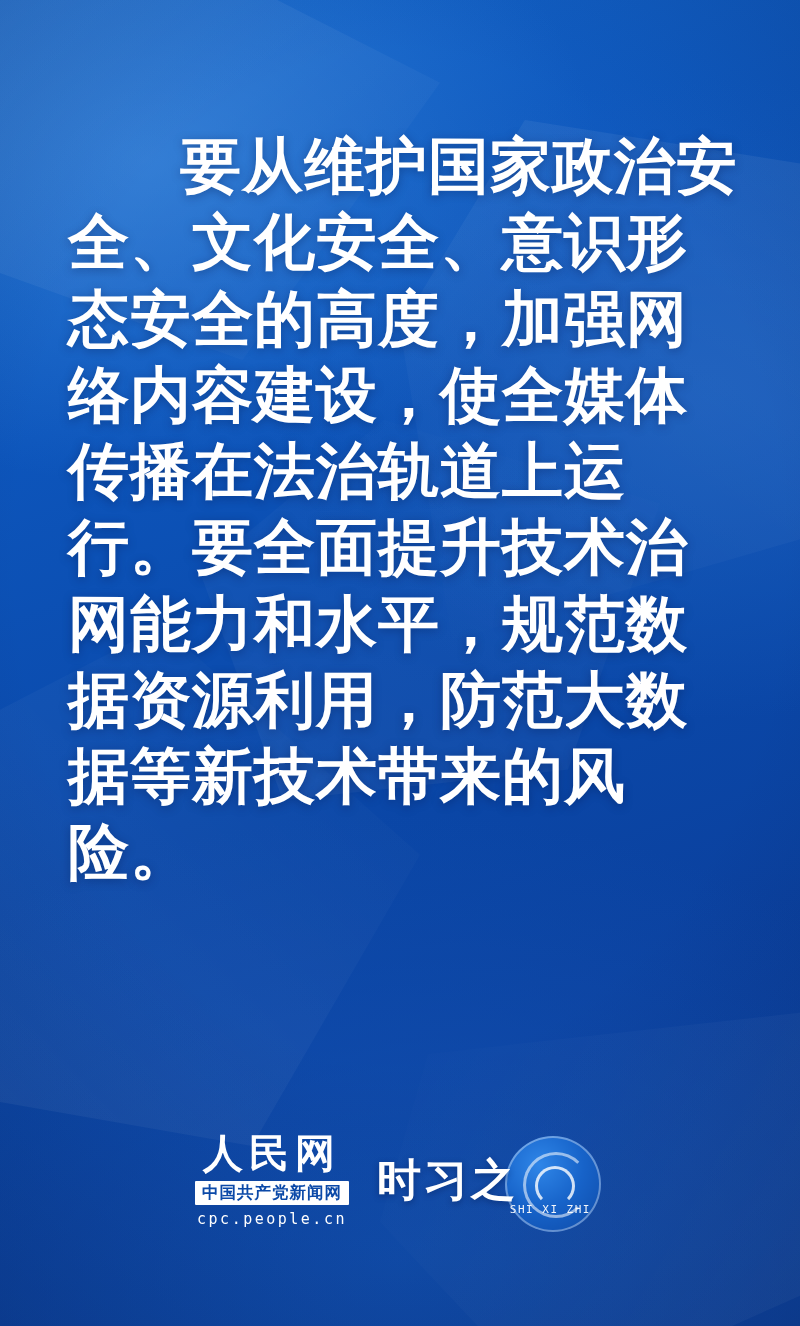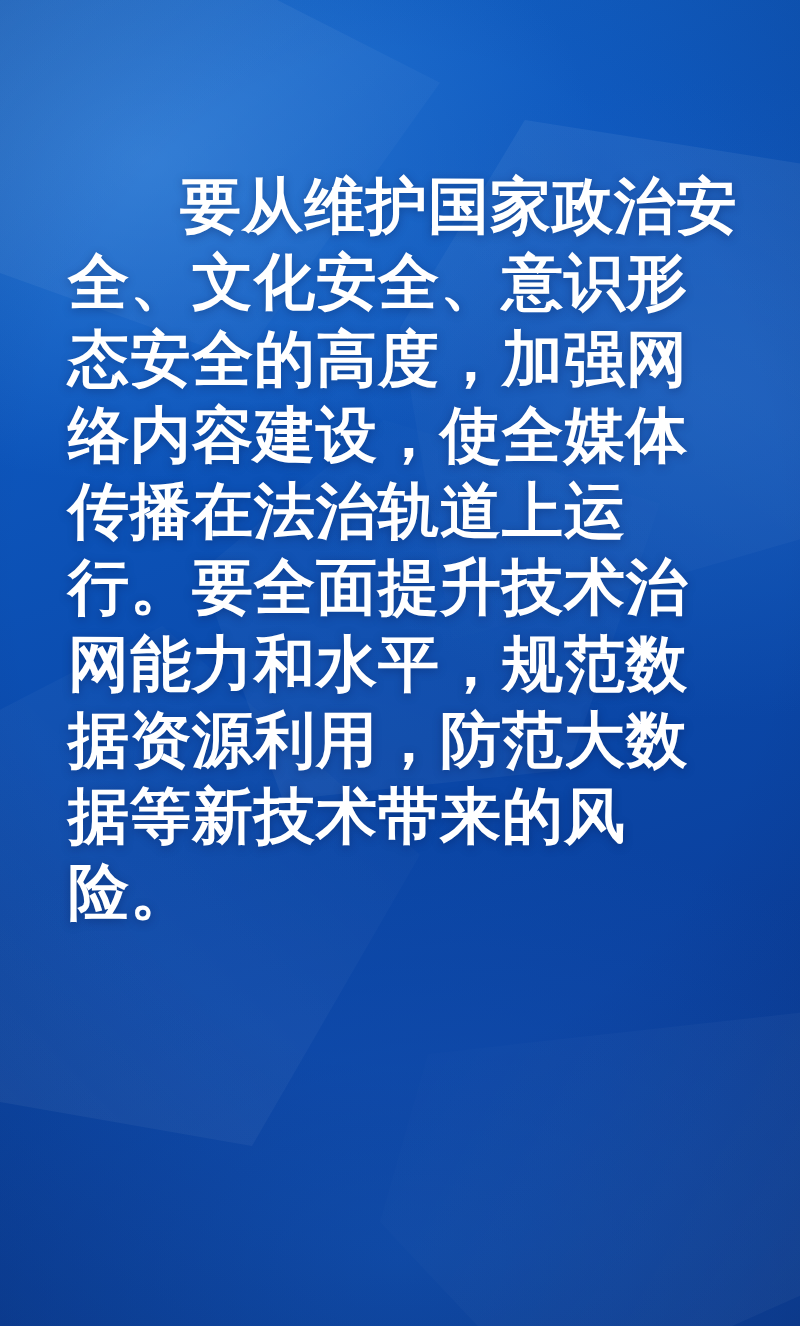--- a/index.html
+++ b/index.html
@@ -63,21 +63,20 @@
     top: 128px;
     left: 68px;
     right: 60px;
     color: #ffffff;
     font-size: 61px;
     line-height: 1.25;
     font-weight: bold;
     letter-spacing: 1px;
     text-indent: 112px;
     text-shadow: 0 2px 10px rgba(0,20,70,0.35);
-    margin-top: 40px;
   }
 
   .attribution {
     position: absolute;
     right: 72px;
     top: 968px;
     width: 560px;
     text-align: right;
     color: #ffffff;
     font-size: 25px;
@@ -199,13 +198,26 @@
   <div class="facet f1"></div>
   <div class="facet f2"></div>
   <div class="facet f3"></div>
   <div class="facet f4"></div>
   <div class="facet f5"></div>
   <div class="vignette"></div>
 
   <div class="quote">要从维护国家政治安全、文化安全、意识形态安全的高度，加强网络内容建设，使全媒体传播在法治轨道上运行。要全面提升技术治网能力和水平，规范数据资源利用，防范大数据等新技术带来的风险。</div>
 
 
+  <div class="footer">
+    <div class="brand">
+      <div class="brand-title">人民网</div>
+      <div class="brand-sub">中国共产党新闻网</div>
+      <div class="brand-url">cpc.people.cn</div>
+    </div>
+
+    <div class="logo-mark">
+      <div class="logo-circle"></div>
+      <div class="logo-text">时习之</div>
+      <div class="logo-pinyin">SHI XI ZHI</div>
+    </div>
+  </div>
 </div>
 
 </body></html>

